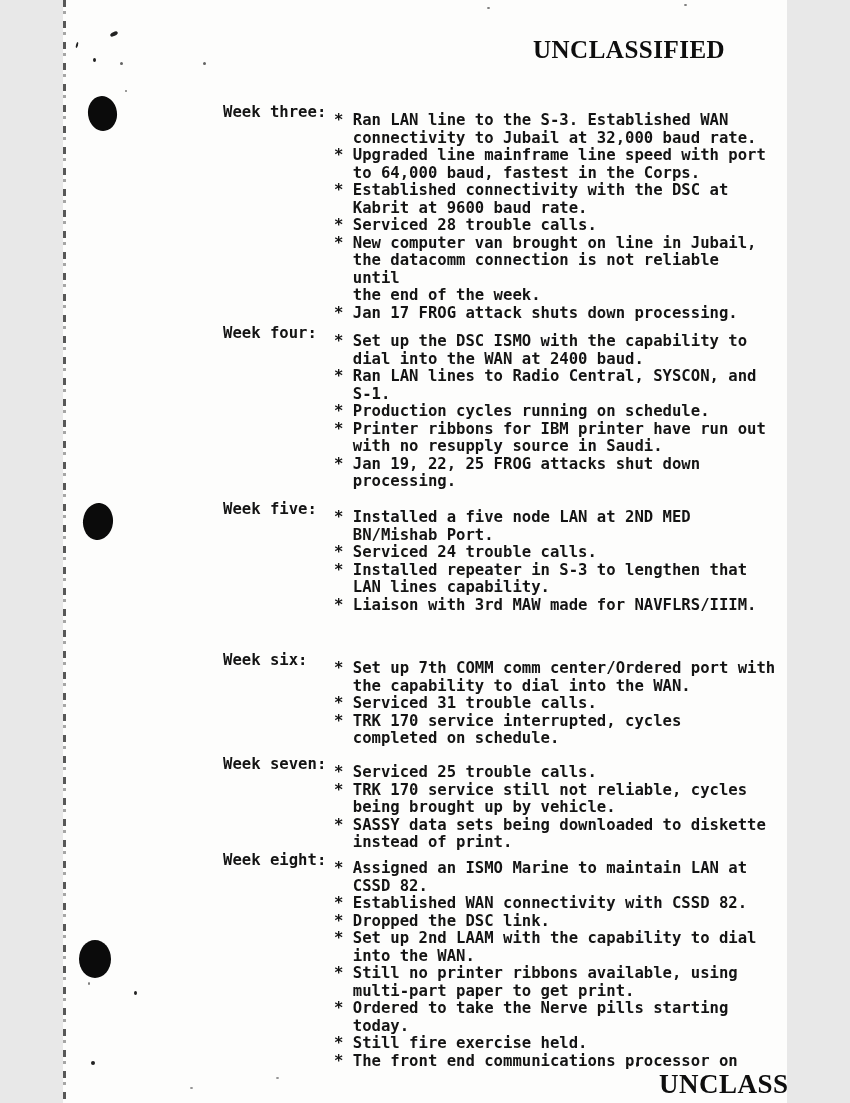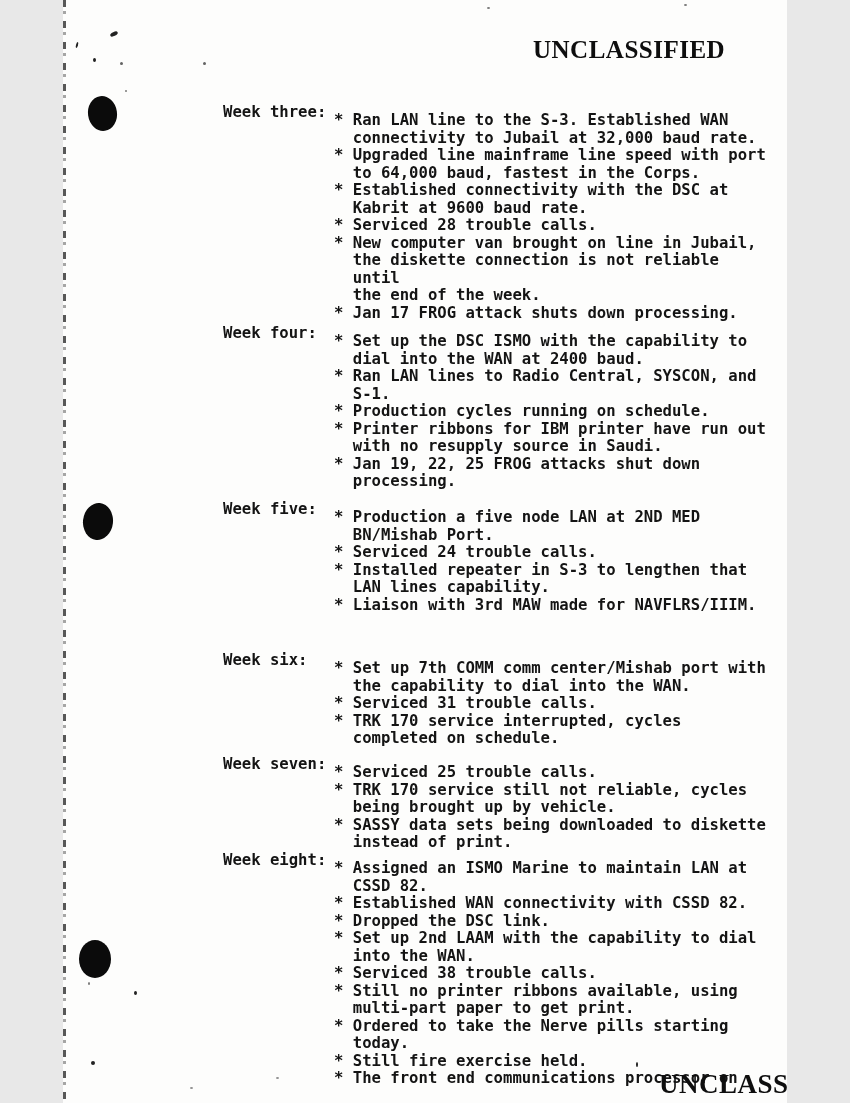--- a/index.html
+++ b/index.html
@@ -89,21 +89,21 @@
     <div class="wk-label">Week three:</div>
     <div class="wk-bullets">
         <pre class="bullet">* Ran LAN line to the S-3. Established WAN
   connectivity to Jubail at 32,000 baud rate.</pre>
         <pre class="bullet">* Upgraded line mainframe line speed with port
   to 64,000 baud, fastest in the Corps.</pre>
         <pre class="bullet">* Established connectivity with the DSC at
   Kabrit at 9600 baud rate.</pre>
         <pre class="bullet">* Serviced 28 trouble calls.</pre>
         <pre class="bullet">* New computer van brought on line in Jubail,
-  the diskette connection is not reliable
+  the datacomm connection is not reliable
   until
   the end of the week.</pre>
         <pre class="bullet">* Jan 17 FROG attack shuts down processing.</pre>
       </div>
   </section>
 
   <section class="week wk-four">
     <div class="wk-label">Week four:</div>
     <div class="wk-bullets">
         <pre class="bullet">* Set up the DSC ISMO with the capability to
@@ -114,33 +114,33 @@
         <pre class="bullet">* Printer ribbons for IBM printer have run out
   with no resupply source in Saudi.</pre>
         <pre class="bullet">* Jan 19, 22, 25 FROG attacks shut down
   processing.</pre>
       </div>
   </section>
 
   <section class="week wk-five">
     <div class="wk-label">Week five:</div>
     <div class="wk-bullets">
-        <pre class="bullet">* Production a five node LAN at 2ND MED
+        <pre class="bullet">* Installed a five node LAN at 2ND MED
   BN/Mishab Port.</pre>
         <pre class="bullet">* Serviced 24 trouble calls.</pre>
         <pre class="bullet">* Installed repeater in S-3 to lengthen that
   LAN lines capability.</pre>
         <pre class="bullet">* Liaison with 3rd MAW made for NAVFLRS/IIIM.</pre>
       </div>
   </section>
 
   <section class="week wk-six">
     <div class="wk-label">Week six:</div>
     <div class="wk-bullets">
-        <pre class="bullet">* Set up 7th COMM comm center/Mishab port with
+        <pre class="bullet">* Set up 7th COMM comm center/Ordered port with
   the capability to dial into the WAN.</pre>
         <pre class="bullet">* Serviced 31 trouble calls.</pre>
         <pre class="bullet">* TRK 170 service interrupted, cycles
   completed on schedule.</pre>
       </div>
   </section>
 
   <section class="week wk-seven">
     <div class="wk-label">Week seven:</div>
     <div class="wk-bullets">
@@ -154,21 +154,20 @@
 
   <section class="week wk-eight">
     <div class="wk-label">Week eight:</div>
     <div class="wk-bullets">
         <pre class="bullet">* Assigned an ISMO Marine to maintain LAN at
   CSSD 82.</pre>
         <pre class="bullet">* Established WAN connectivity with CSSD 82.</pre>
         <pre class="bullet">* Dropped the DSC link.</pre>
         <pre class="bullet">* Set up 2nd LAAM with the capability to dial
   into the WAN.</pre>
-        <pre class="bullet">* Serviced 38 trouble calls.</pre>
         <pre class="bullet">* Still no printer ribbons available, using
   multi-part paper to get print.</pre>
         <pre class="bullet">* Ordered to take the Nerve pills starting
   today.</pre>
         <pre class="bullet">* Still fire exercise held.</pre>
         <pre class="bullet">* The front end communications processor on</pre>
       </div>
   </section>
 
   <div class="classification class-footer">UNCLASSIFIED</div>

